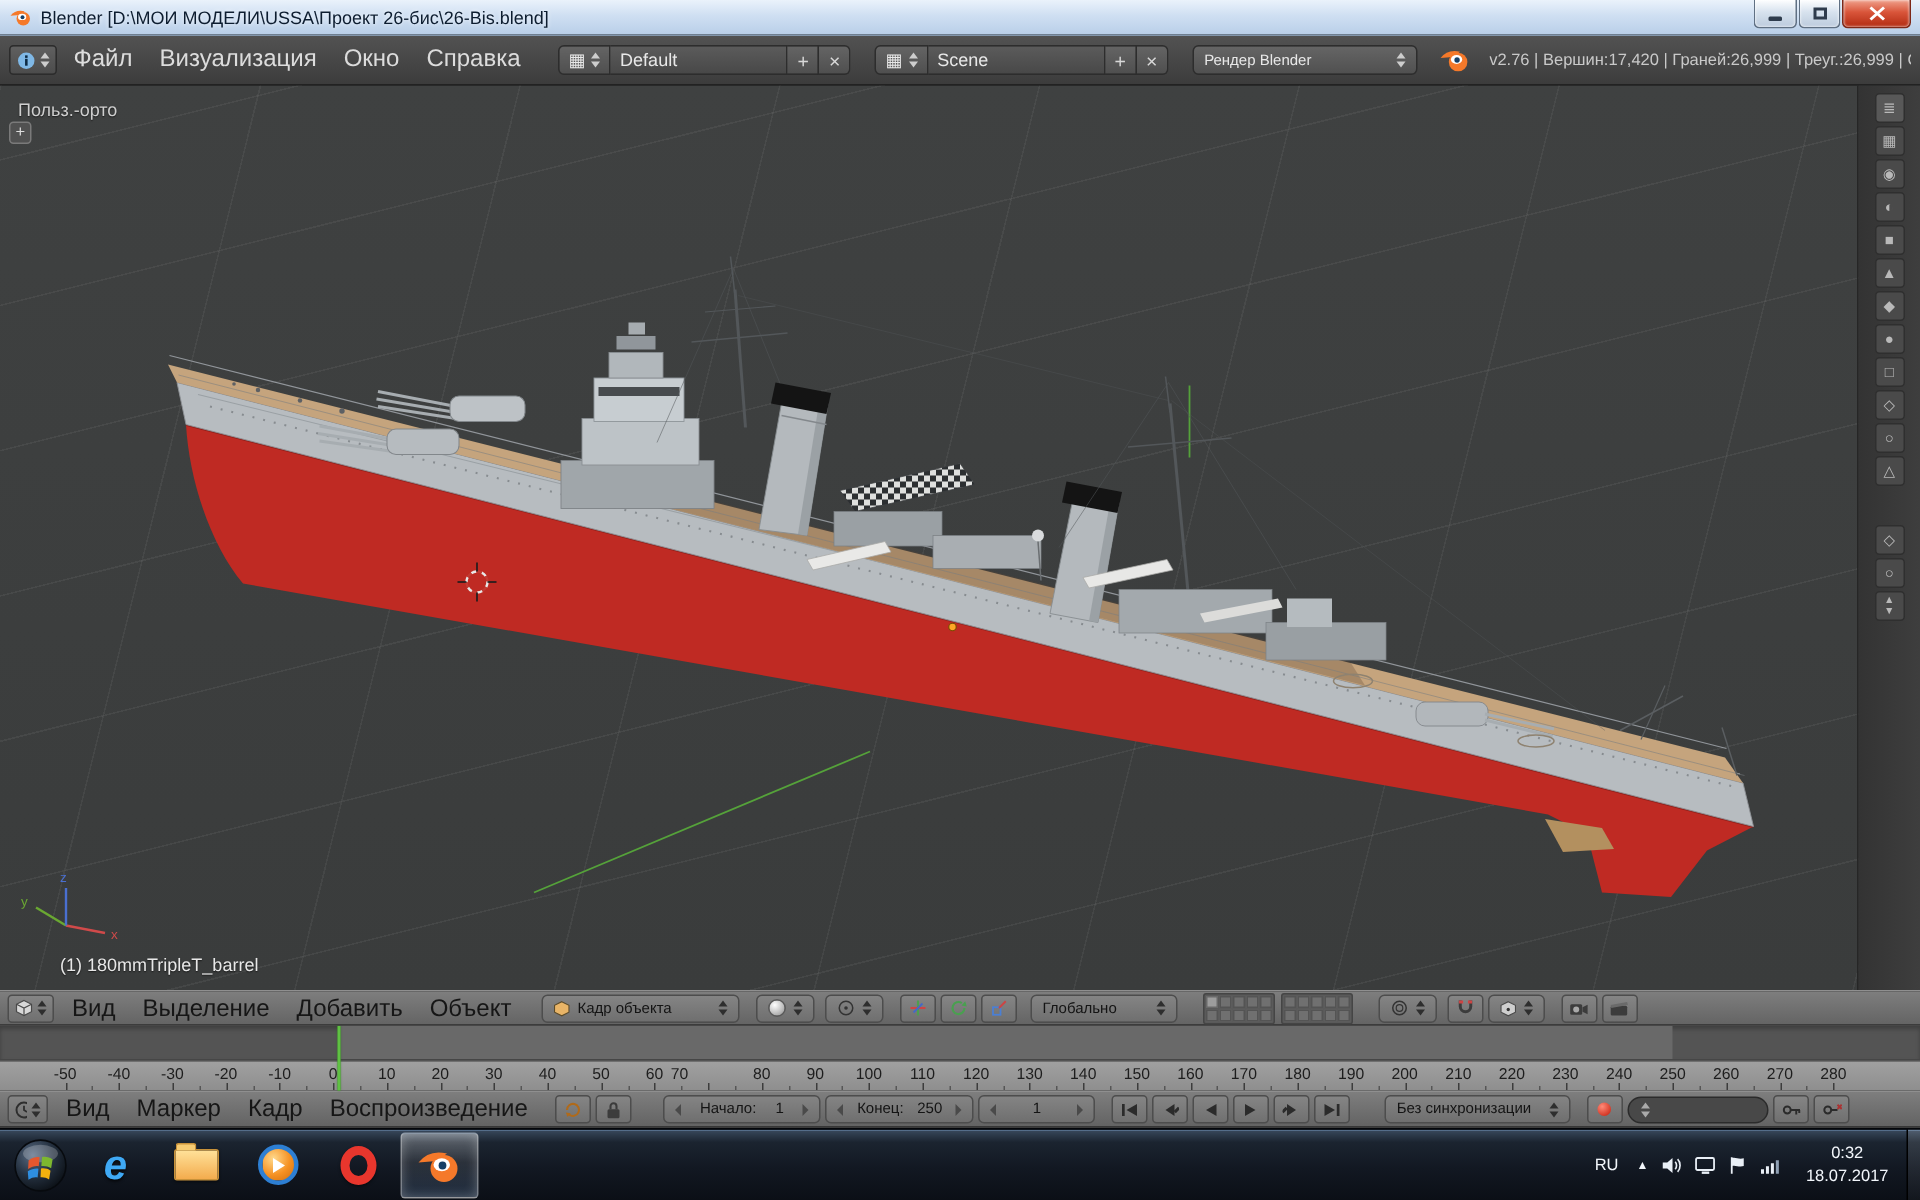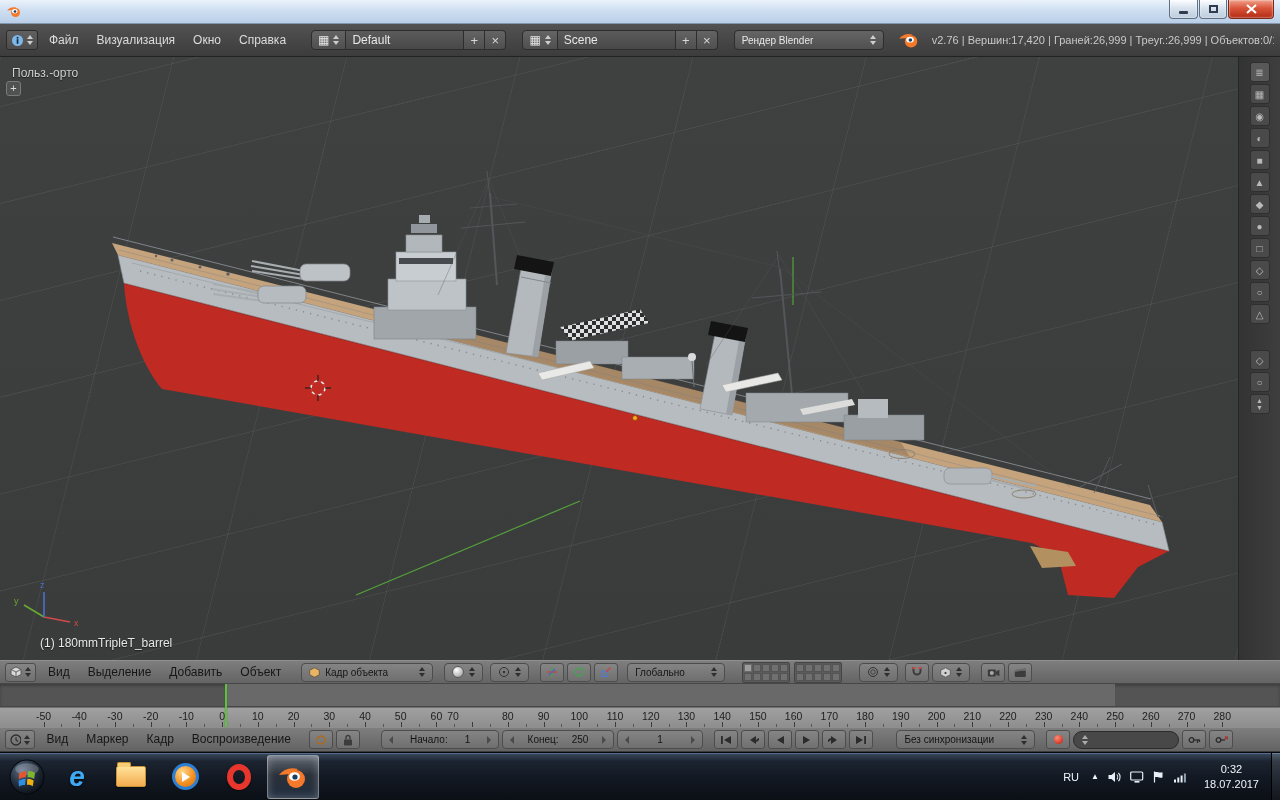--- a/index.html
+++ b/index.html
@@ -20,21 +20,21 @@
   .wbtn.min{width:29px}.wbtn.max{width:28px}
   .wbtn.close{width: 46px;background:linear-gradient(#f0a18c,#d9553a 45%,#b22b12);border-color:#7e2818}
   .g-min{width:9px;height:3px;background:#2f3c4d;border-radius:1px;margin-top:6px}
   .g-max{width:9px;height:8px;border:2px solid #2f3c4d}
 
   
   .info-header{position:absolute;top:24px;left:0;right:0;height:33px;
     background:linear-gradient(#525252,#3c3c3c);border-bottom:1px solid #222;
     display:flex;align-items:center;padding:0 6px;gap:2px}
   .menus{display:flex}
-  .menu-item{font-size:12px;padding:0 9px;white-space:nowrap;cursor:default}
+  .menu-item{font-size:16px;padding:0 9px;white-space:nowrap;cursor:default}
   .info-header .menu-item{color:#dcdcdc;line-height:32px}
 
   .hbtn{height:19px;min-width:24px;padding:0 4px;display:inline-flex;align-items:center;
     justify-content:center;gap:3px;border-radius:3px;
     background:linear-gradient(#858585,#707070);border:1px solid #4d4d4d;color:#141414}
   .hbtn.dk{height:20px;background:linear-gradient(#606060,#4c4c4c);border-color:#2c2c2c;color:#ddd}
 
   .dd{height:19px;display:inline-flex;align-items:center;gap:5px;padding:0 7px;
     border-radius:4px;font-size:10px;white-space:nowrap}
   .dd.light{background:linear-gradient(#848484,#6f6f6f);border:1px solid #4d4d4d;color:#141414}
@@ -155,20 +155,21 @@
 
   <div class="titlebar">
     <span class="t-icon">
       <svg width="16" height="13" viewBox="0 0 32 26">
           <path d="M2,11 Q9,2 21,5 L14,10 Z" fill="#f5792a"></path>
           <circle cx="19" cy="15" r="9" fill="#f5792a"></circle>
           <ellipse cx="17.5" cy="12.5" rx="5.5" ry="4.3" fill="#fff"></ellipse>
           <circle cx="18" cy="13" r="2.6" fill="#173f66"></circle>
         </svg>
     </span>
+    <span class="t-text">Blender [D:\МОИ МОДЕЛИ\USSA\Проект 26-бис\26-Bis.blend]</span>
     <div class="win-controls">
       <span class="wbtn min">
           <i class="g-min"></i>
         </span>
       <span class="wbtn max">
           <i class="g-max"></i>
         </span>
       <span class="wbtn close">
         <svg width="11" height="10" viewBox="0 0 11 10">
             <path d="M1,1 L10,9 M10,1 L1,9" stroke="#fff" stroke-width="2"></path>

